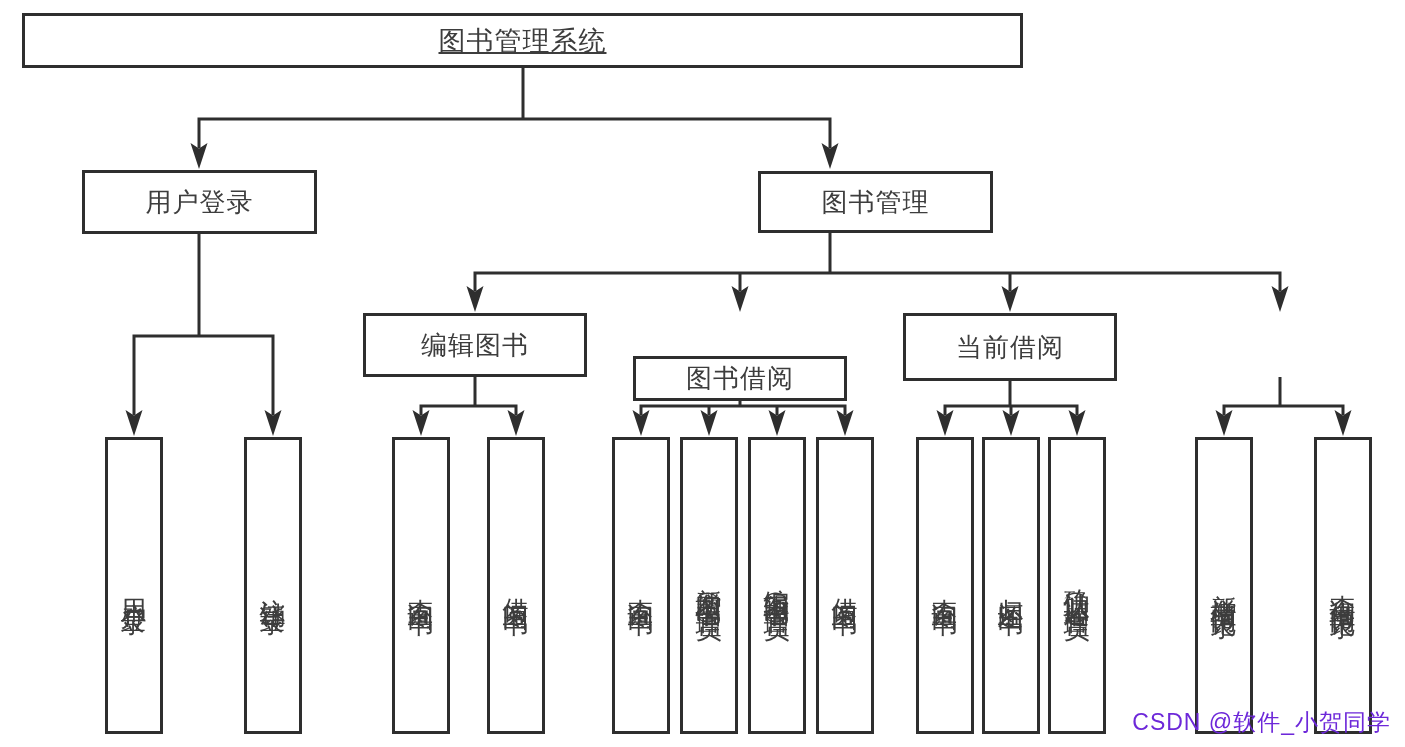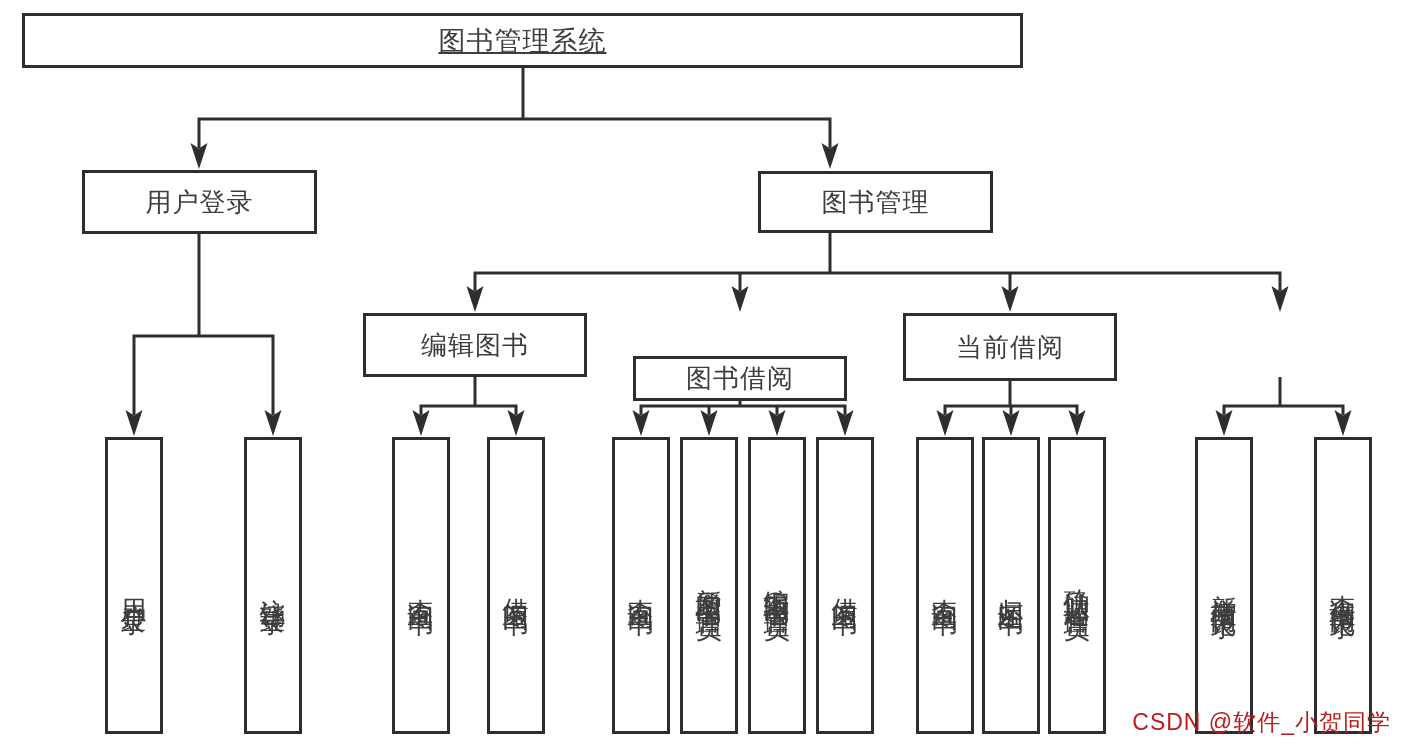--- a/index.html
+++ b/index.html
@@ -59,21 +59,21 @@
   .l-cb-return{left:982px;}
   .l-cb-confirm{left:1048px;}
   .l-rec-add{left:1195px;}
   .l-rec-query{left:1314px;}
   .watermark{
     position:absolute;
     right:14px;
     bottom:9px;
     font-size:23px;
     letter-spacing:1px;
-    color:#b91c1c;
+    color:#6d28d9;
     z-index:3;
     white-space:nowrap;
   }
 </style>
 </head>
 <body>
 
 <div class="canvas">
 
   <svg class="connectors" width="1405" height="747" viewBox="0 0 1405 747">

